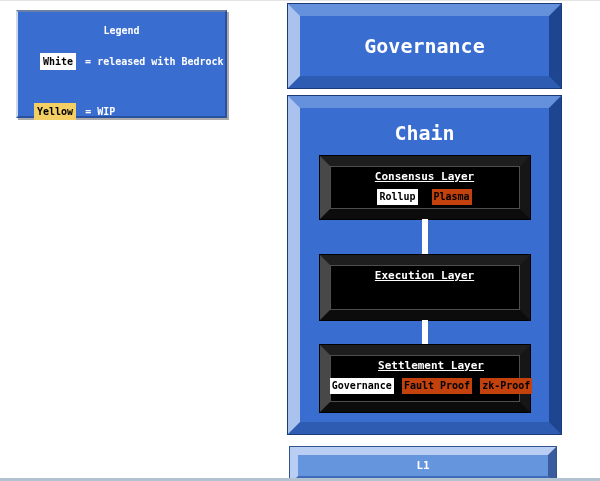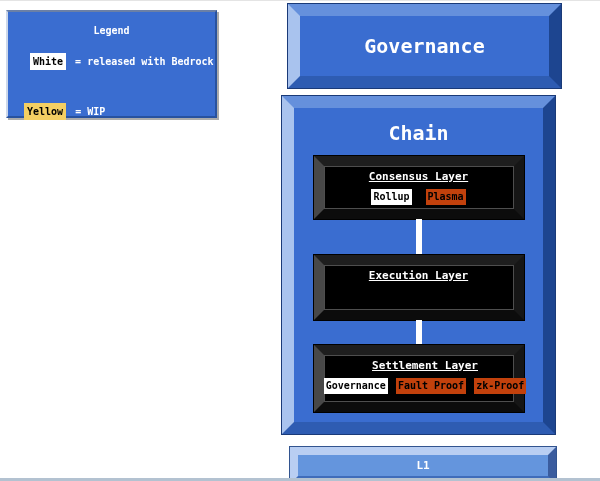--- a/index.html
+++ b/index.html
@@ -15,21 +15,21 @@
   .bevel-blue {
     position:absolute; background:#3a6dd0;
     border:12px solid;
     border-color:#6590dc #1d4590 #2e5cb2 #a9c3ee;
     box-shadow:0 0 0 1px #1a3a78;
   }
   .center-label { display:flex; align-items:center; justify-content:center; height:100%; }
   .big-title { color:#ffffff; font-size:20px; letter-spacing:0px; }
 
   #governance-box { left:288px; top:4px;  width:273px; height:84px; }
-  #chain-box      { left:282px; top:96px; width:273px; height:338px; }
+  #chain-box      { left:288px; top:96px; width:273px; height:338px; }
 
   #chain-title { margin-top:12px; text-align:center; color:#fff; font-size:20px; line-height:26px; }
 
   
   .layer-box {
     width:210px; margin:0 auto; background:#000000;
     border:10px solid;
     border-color:#1e1e1e #161616 #0c0c0c #484848;
     box-shadow:inset 0 0 0 1px #4e4e4e, 0 0 0 1px #000000;
   }
@@ -54,21 +54,21 @@
     position:absolute; left:290px; top:447px; width:266px; height:37px;
     background:#6495dd;
     border:8px solid;
     border-color:#b9cef2 #3a5c9e #3f6cba #b9cef2;
     box-shadow:0 0 0 1px #32548f;
   }
   #l1-box .center-label { color:#ffffff; font-size:11px; }
 
   
   #legend {
-    position:absolute; left:6px; top:10px; width:211px; height:108px;
+    position:absolute; left:16px; top:10px; width:211px; height:108px;
     background:#3a6dd0;
     border:2px solid;
     border-color:#6b80a6 #28529f #28529f #cdd8ea;
     box-shadow:2px 2px 0 #ababab;
   }
   #legend-title { margin-top:12px; text-align:center; color:#ffffff; font-size:10px; line-height:13px; }
   .legend-row { display:flex; align-items:center; gap:9px; color:#ffffff; font-size:10px; line-height:13px; }
   .legend-row.r1 { margin:16px 0 0 22px; }
   .legend-row.r2 { margin:33px 0 0 16px; }
   .swatch { color:#000000; padding:2px 3px; }

